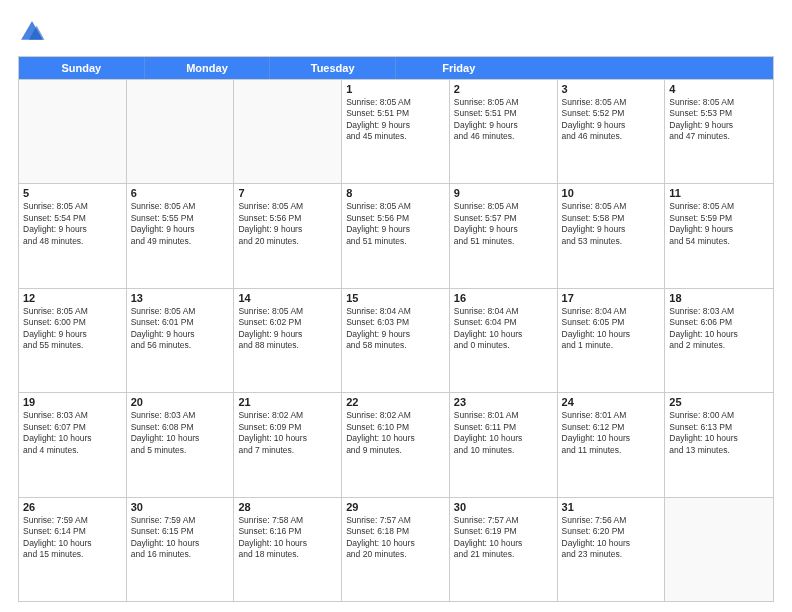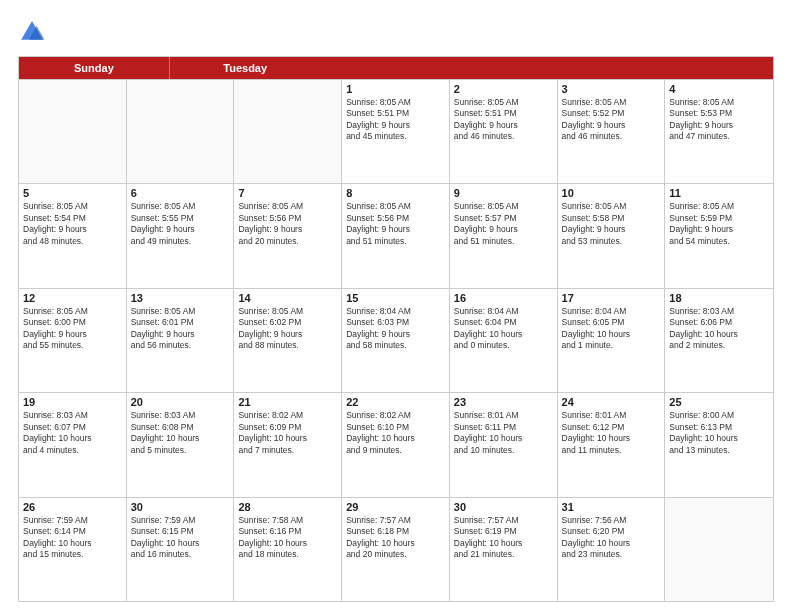--- a/index.html
+++ b/index.html
@@ -61,22 +61,22 @@
       color: #555;
     }
     .calendar {
       flex: 1;
       display: flex;
       flex-direction: column;
       border: 1px solid #ccc;
     }
     .cal-header {
       display: grid;
-      grid-template-columns: repeat(5, 1fr);
-      background: #b91c1c;
+      grid-template-columns: repeat(6, 1fr);
+      background: #3b82f6;
     }
     .cal-header-cell {
       color: #fff;
       font-size: 11px;
       font-weight: bold;
       padding: 5px 4px;
       text-align: center;
       border-right: 1px solid #5590e8;
     }
     .cal-header-cell:last-child {
@@ -139,21 +139,23 @@
     </div>
     <div class="title-block">
       <div class="month-title"></div>
       <div class="subtitle"></div>
     </div>
   </div>
 
   <div class="calendar">
     <div class="cal-header" id="cal-header">
         <div class="cal-header-cell">Sunday</div>
+        <div class="cal-header-cell">Monday</div>
         <div class="cal-header-cell">Tuesday</div>
+        <div class="cal-header-cell">Friday</div>
       </div>
     <div class="cal-body" id="cal-body">
         <div class="cal-row">
           <div class="cal-cell empty"></div>
           <div class="cal-cell empty"></div>
           <div class="cal-cell empty"></div>
           <div class="cal-cell">
             <span class="day-num">1</span>
             <span class="cell-line">Sunrise: 8:05 AM</span>
             <span class="cell-line">Sunset: 5:51 PM</span>

